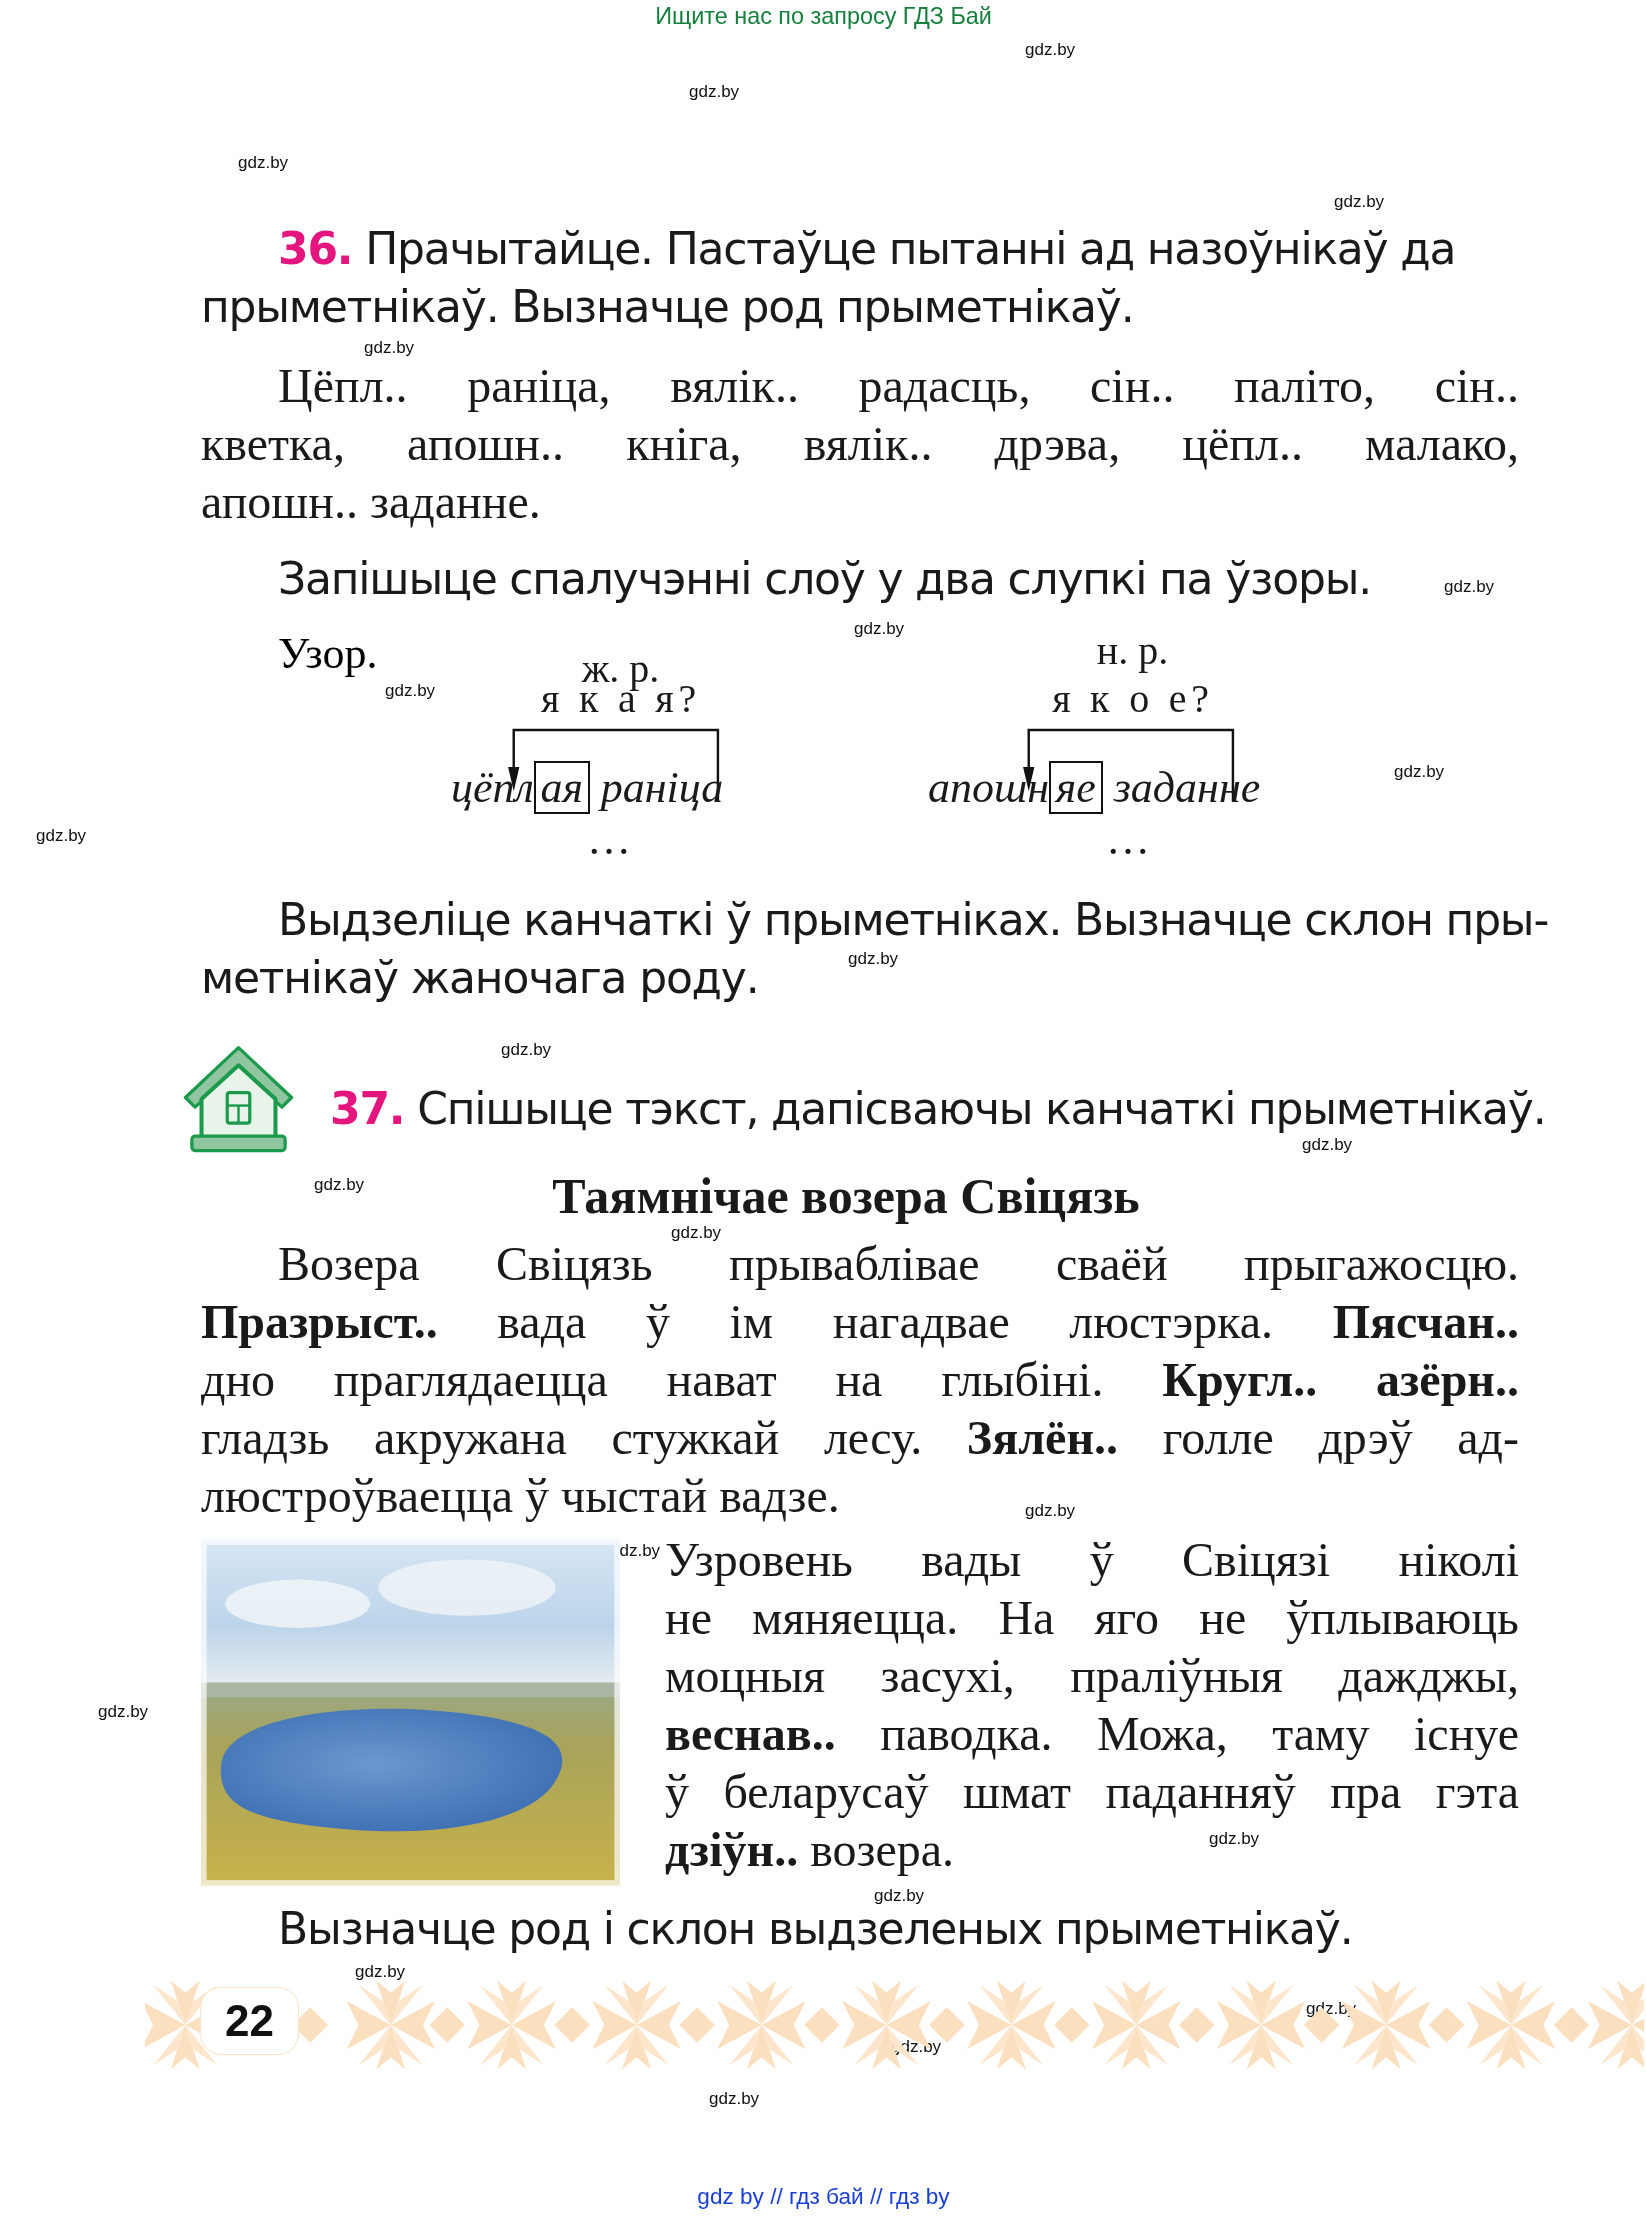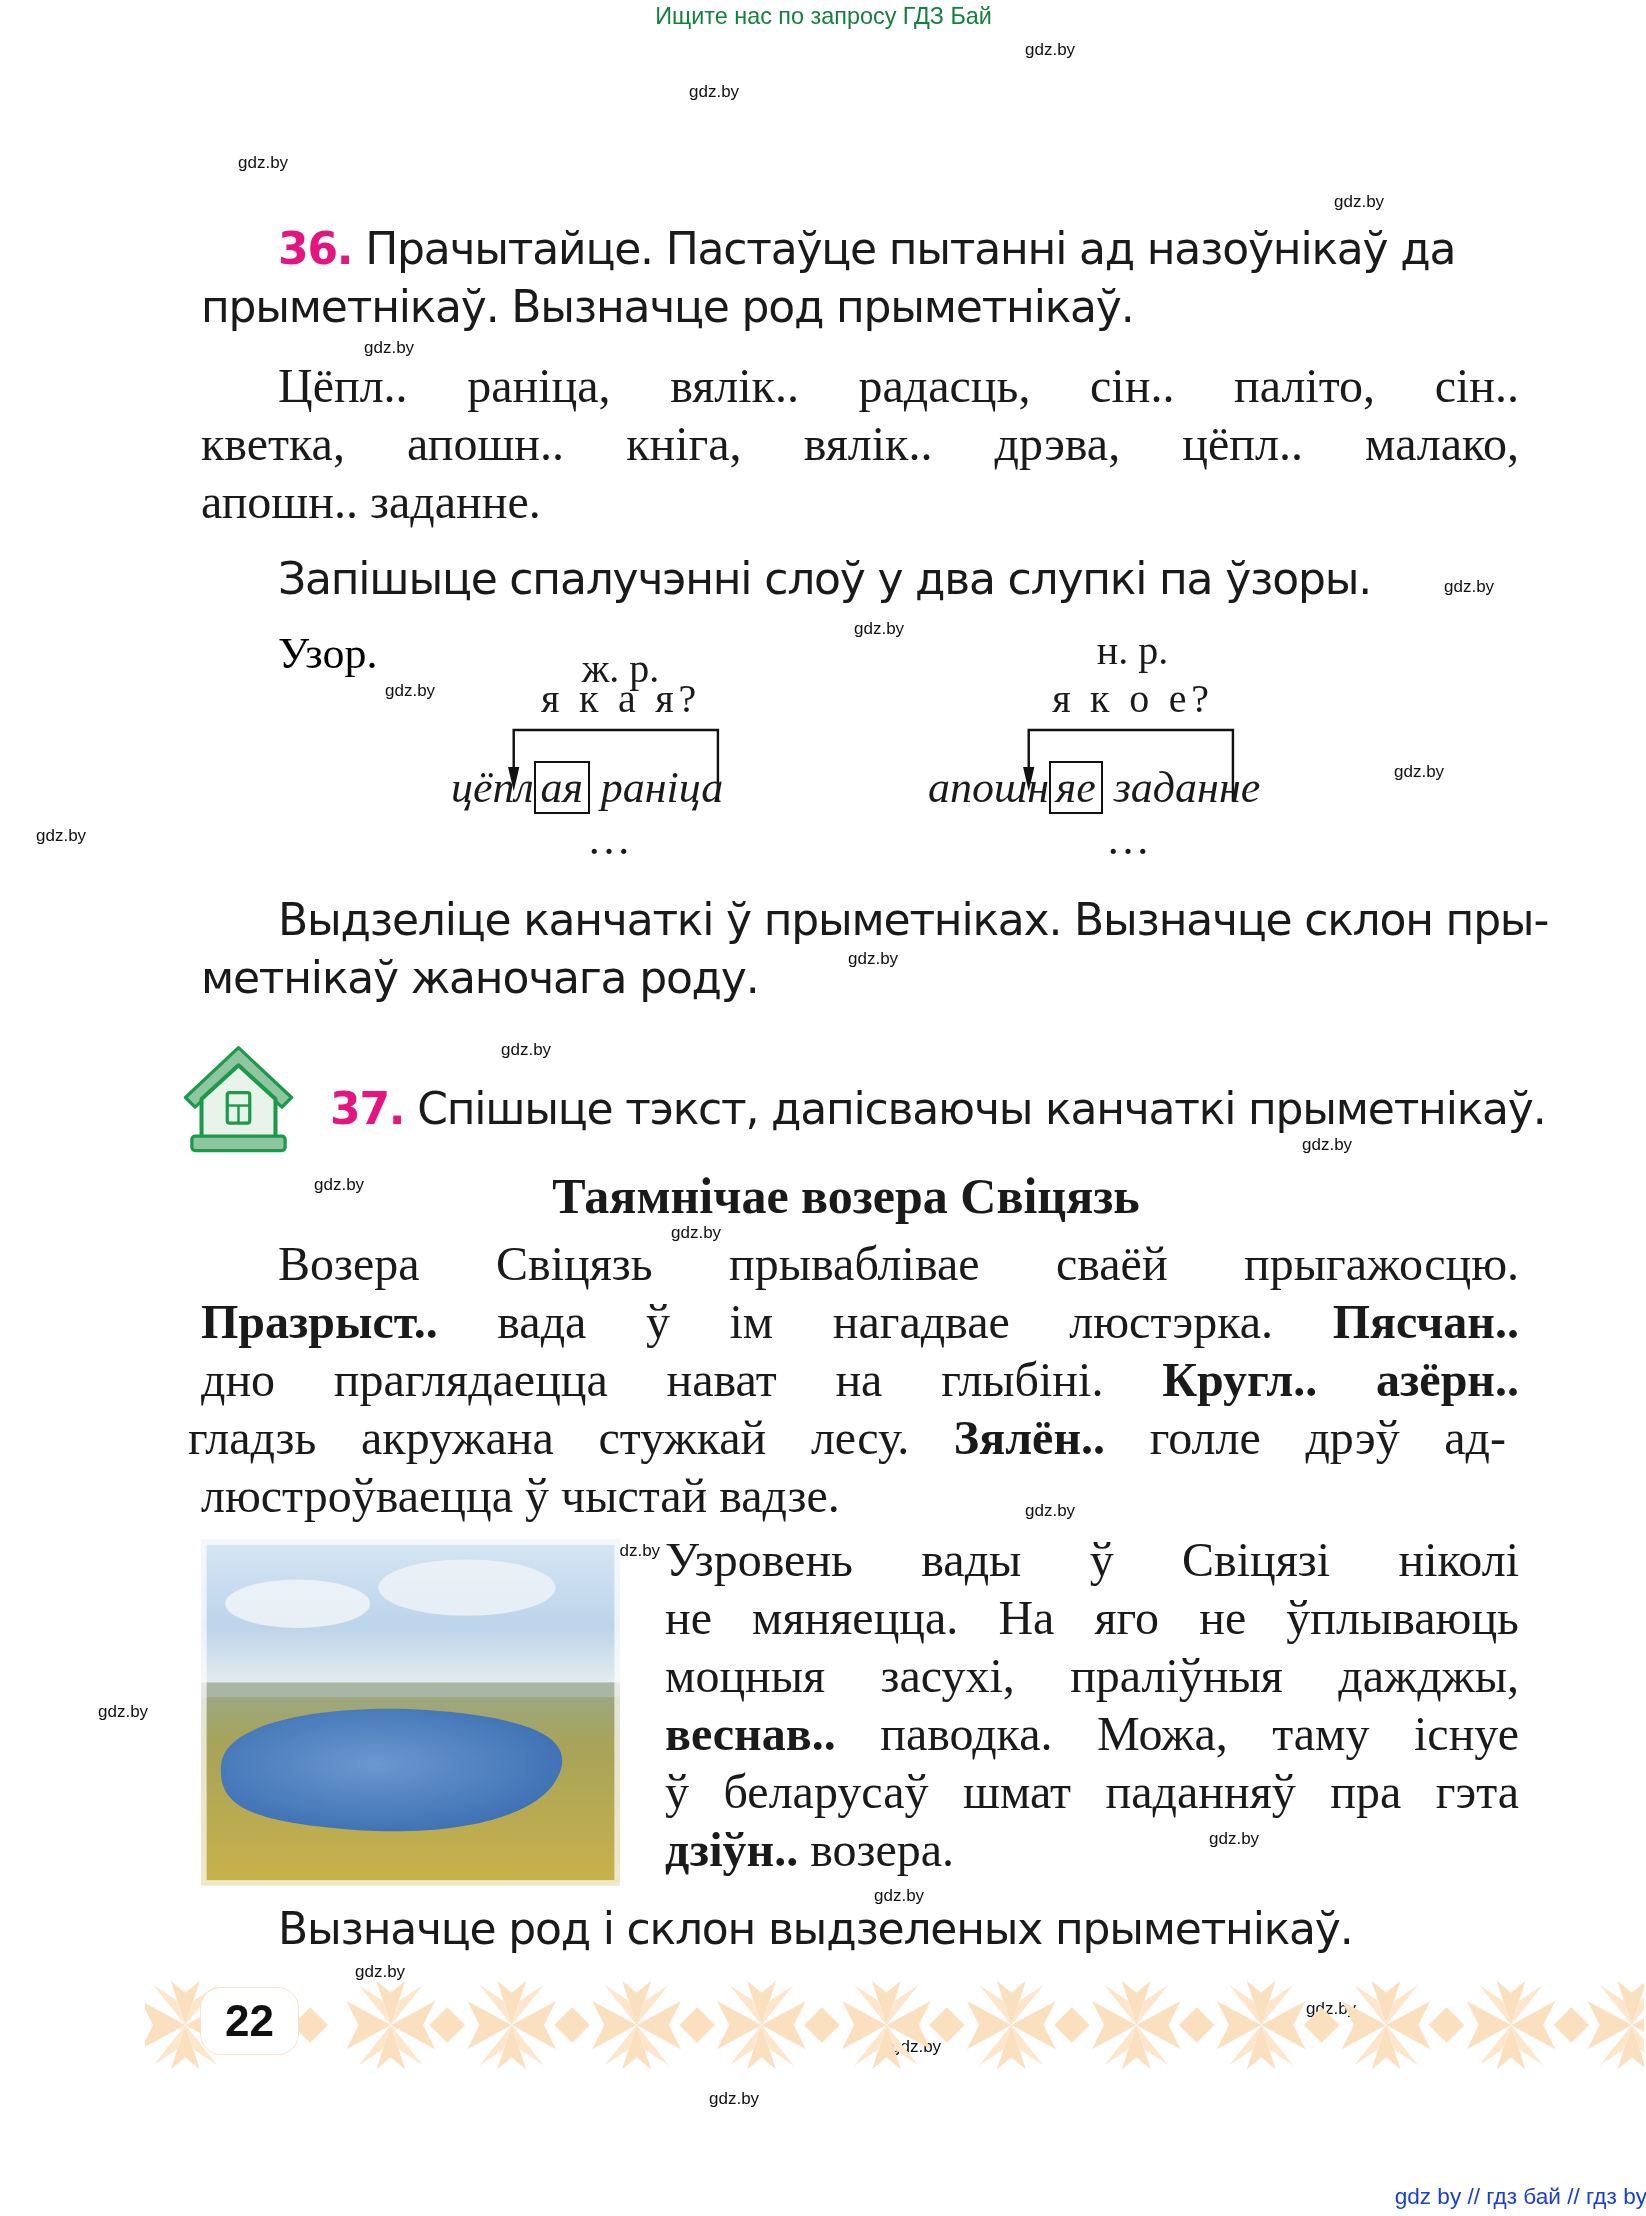--- a/index.html
+++ b/index.html
@@ -9,21 +9,21 @@
   .top-banner { position:absolute; left:0; width:1647px; top:3.2px; text-align:center; font-family:"Liberation Sans", sans-serif; font-size:23.4px; color:#15803d; }
   .sans { font-family:"DejaVu Sans", sans-serif; font-size:44px; line-height:58px; letter-spacing:-1.2px; }
   .serif { font-family:"Liberation Serif", serif; font-size:48px; line-height:58px; }
   .num { color:#e5157f; font-weight:bold; }
   .line { position:absolute; white-space:nowrap; }
   .just { text-align:justify; text-align-last:justify; }
   .green { color:#000000; }
   .pattern-head { font-family:"Liberation Serif", serif; font-size:40px; text-align:center; position:absolute; }
   .ital { font-family:"Liberation Serif", serif; font-style:italic; font-size:44px; position:absolute; white-space:nowrap; }
   .box { border:2.4px solid #111; padding:0 4.8px; }
-  .footer-links { position:absolute; left:0; width:1647px; top:2184px; text-align:right; font-family:"Liberation Sans", sans-serif; font-size:22.6px; color:#1a3fd6; }
+  .footer-links { position:absolute; left:0; width:1647px; top:2184px; text-align:center; font-family:"Liberation Sans", sans-serif; font-size:22.6px; color:#1a3fd6; }
   .ornament { position:absolute; left:145px; top:1975px; width:1499px; height:105px; }
   .page-num { position:absolute; left:200px; top:1987px; width:97px; height:66px; background:#fff; border-radius:21px; border:1.6px solid #fbe3c6; font-family:"Liberation Sans", sans-serif; font-size:44px; text-align:center; line-height:66px; color:#111;font-weight:bold; }
 </style>
 </head>
 <body>
 
 <div class="top-banner">Ищите нас по запросу ГДЗ Бай</div>
 
 <div class="wm" style="left:1025px;top:40px;">gdz.by</div>
 <div class="wm" style="left:689px;top:82px;">gdz.by</div>
@@ -116,21 +116,21 @@
 
   <div class="line serif" style="left:278px;top:1235px;width:1241px;">
     <div class="just">Возера Свіцязь прываблівае сваёй прыгажосцю.</div>
   </div>
   <div class="line serif" style="left:201px;top:1293px;width:1318px;">
     <div class="just"><b>Празрыст..</b><span> вада ў ім нагадвае люстэрка. </span><b>Пясчан..</b></div>
   </div>
   <div class="line serif" style="left:201px;top:1351px;width:1318px;">
     <div class="just"><span>дно праглядаецца нават на глыбіні. </span><b>Кругл.. азёрн..</b></div>
   </div>
-  <div class="line serif" style="left:188px;top:1409px;width:1318px;">
+  <div class="line serif" style="left:201px;top:1409px;width:1318px;">
     <div class="just"><span>гладзь акружана стужкай лесу. </span><b>Зялён..</b><span> голле дрэў ад-</span></div>
   </div>
   <div class="line serif" style="left:201px;top:1467px;">люстроўваецца ў чыстай вадзе.</div>
 
   <svg class="abs" style="left:201px;top:1539px;" width="419" height="347" viewBox="0 0 520 430">
     <defs>
       <linearGradient id="sky" x1="0" y1="0" x2="0" y2="1">
         <stop offset="0" stop-color="#d6e6f4"></stop>
         <stop offset="0.6" stop-color="#bcd4ea"></stop>
         <stop offset="1" stop-color="#e4ecef"></stop>

